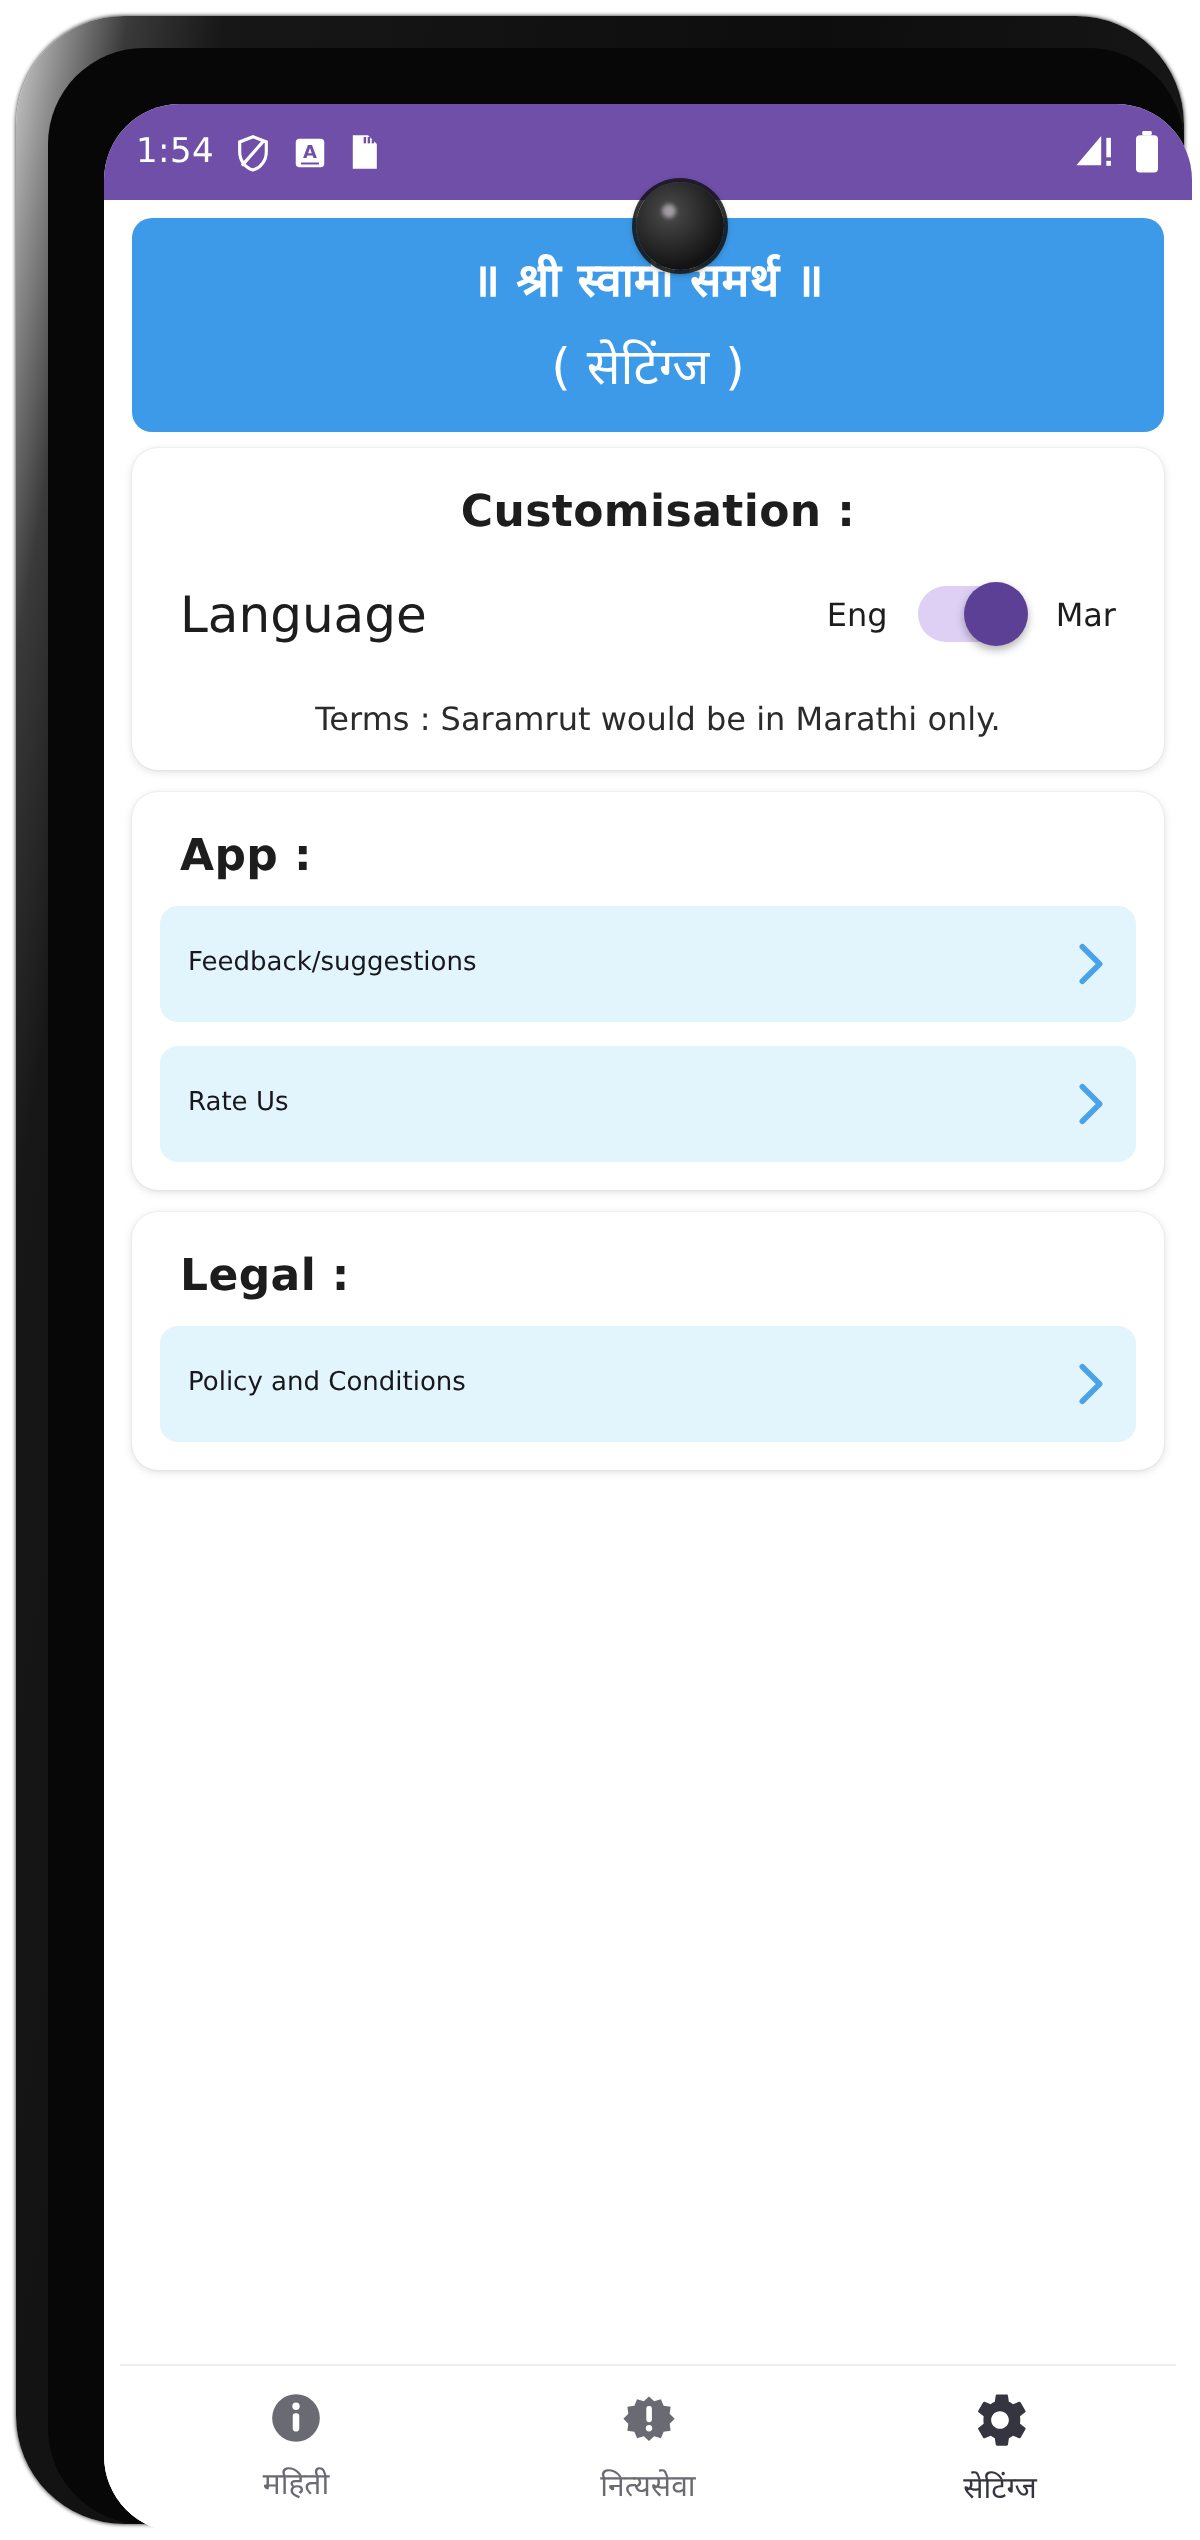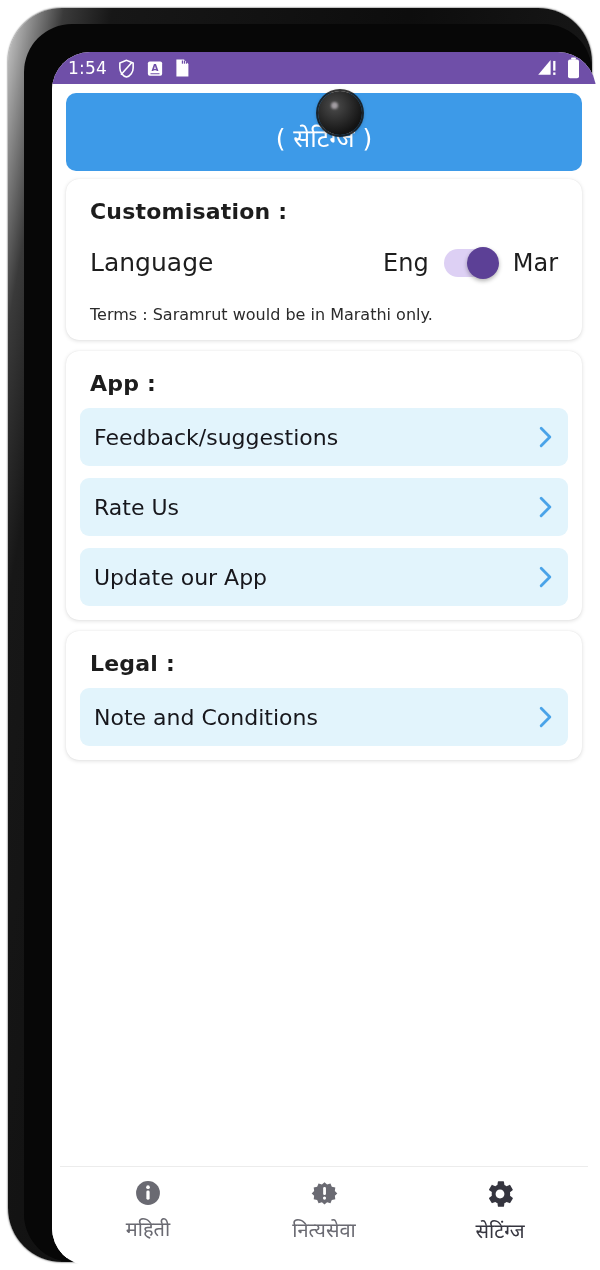--- a/index.html
+++ b/index.html
@@ -47,21 +47,21 @@
     position: absolute;
     right: 0px;
     width: 5px;
     border-radius: 0 3px 3px 0;
     background: linear-gradient(90deg, #2a2a2a, #6e6e6e 60%, #161616);
   }
 
   
   #status-bar {
     position: relative;
-    height: 32px;
+    height: 48px;
     background: #6f4fa8;
     display: flex;
     align-items: center;
     padding: 0 16px;
     color: #ffffff;
   }
   #status-left {
     display: flex;
     align-items: center;
     gap: 10px;
@@ -142,37 +142,37 @@
   .card-title {
     font-size: 22px;
     font-weight: 700;
     color: #1d1d1d;
     letter-spacing: 0.2px;
     margin-bottom: 8px;
     padding-left: 10px;
   }
 
   
-  #card-customisation { padding-bottom: 16px; }
+  #card-customisation { padding-bottom: 16px; text-align: center; }
   #language-row {
     display: flex;
     align-items: center;
     padding: 16px 10px 4px 10px;
   }
   #language-label {
     font-size: 25px;
     color: #1d1d1d;
   }
   #language-options {
     margin-left: auto;
     display: flex;
     align-items: center;
     gap: 15px;
   }
-  .lang-opt { font-size: 24px; color: #1d1d1d; }
+  .lang-opt { font-size: 16px; color: #1d1d1d; }
   #language-toggle {
     position: relative;
     width: 54px;
     height: 28px;
     border-radius: 14px;
     background: #ddd0f4;
     cursor: pointer;
   }
   #language-toggle-knob {
     position: absolute;
@@ -196,21 +196,21 @@
     display: flex;
     align-items: center;
     background: #e2f4fc;
     border-radius: 9px;
     height: 58px;
     padding: 0 16px 0 14px;
     margin-top: 12px;
     cursor: pointer;
   }
   .list-row-label {
-    font-size: 22px;
+    font-size: 13px;
     color: #17171c;
   }
   .chevron {
     margin-left: auto;
     display: block;
   }
 
   
   #bottom-nav {
     margin-top: auto;
@@ -223,21 +223,21 @@
   }
   .nav-item {
     flex: 1;
     display: flex;
     flex-direction: column;
     align-items: center;
     gap: 9px;
     cursor: pointer;
   }
   .nav-label {
-    font-size: 20px;
+    font-size: 15px;
     color: #6a6a72;
     text-align: center;
   }
   .nav-item.active .nav-label {
     color: #35353f;
     font-weight: 400;
   }
 </style>
 </head>
 <body>
@@ -283,20 +283,21 @@
             <rect x="1" y="2.8" width="12" height="20.4" rx="2.2" fill="#ffffff"></rect>
           </svg>
         </div>
       </div>
 
       <div id="camera-hole"></div>
 
       <div id="app-content">
 
         <div id="app-header">
+          <div id="header-title">॥ श्री स्वामी समर्थ ॥</div>
           <div id="header-subtitle">( सेटिंग्ज )</div>
         </div>
 
         <div class="card" id="card-customisation">
           <div class="card-title">Customisation :</div>
 
           <div id="language-row">
             <span id="language-label">Language</span>
             <div id="language-options">
               <span class="lang-opt">Eng</span>
@@ -320,34 +321,28 @@
             </svg>
           </div>
 
           <div class="list-row">
             <span class="list-row-label">Rate Us</span>
             <svg class="chevron" width="13" height="22" viewBox="0 0 12 20">
               <polyline points="2,2 10,10 2,18" fill="none" stroke="#4aa3e8" stroke-width="2.6" stroke-linecap="round" stroke-linejoin="round"></polyline>
             </svg>
           </div>
 
-          <div class="list-row">
-            <span class="list-row-label">Update our App</span>
-            <svg class="chevron" width="13" height="22" viewBox="0 0 12 20">
-              <polyline points="2,2 10,10 2,18" fill="none" stroke="#4aa3e8" stroke-width="2.6" stroke-linecap="round" stroke-linejoin="round"></polyline>
-            </svg>
-          </div>
         </div>
 
         <div class="card">
           <div class="card-title">Legal :</div>
 
 
           <div class="list-row">
-            <span class="list-row-label">Note and Conditions</span>
+            <span class="list-row-label">Policy and Conditions</span>
             <svg class="chevron" width="13" height="22" viewBox="0 0 12 20">
               <polyline points="2,2 10,10 2,18" fill="none" stroke="#4aa3e8" stroke-width="2.6" stroke-linecap="round" stroke-linejoin="round"></polyline>
             </svg>
           </div>
 
         </div>
 
         <div id="bottom-nav">
 
           <div class="nav-item">

